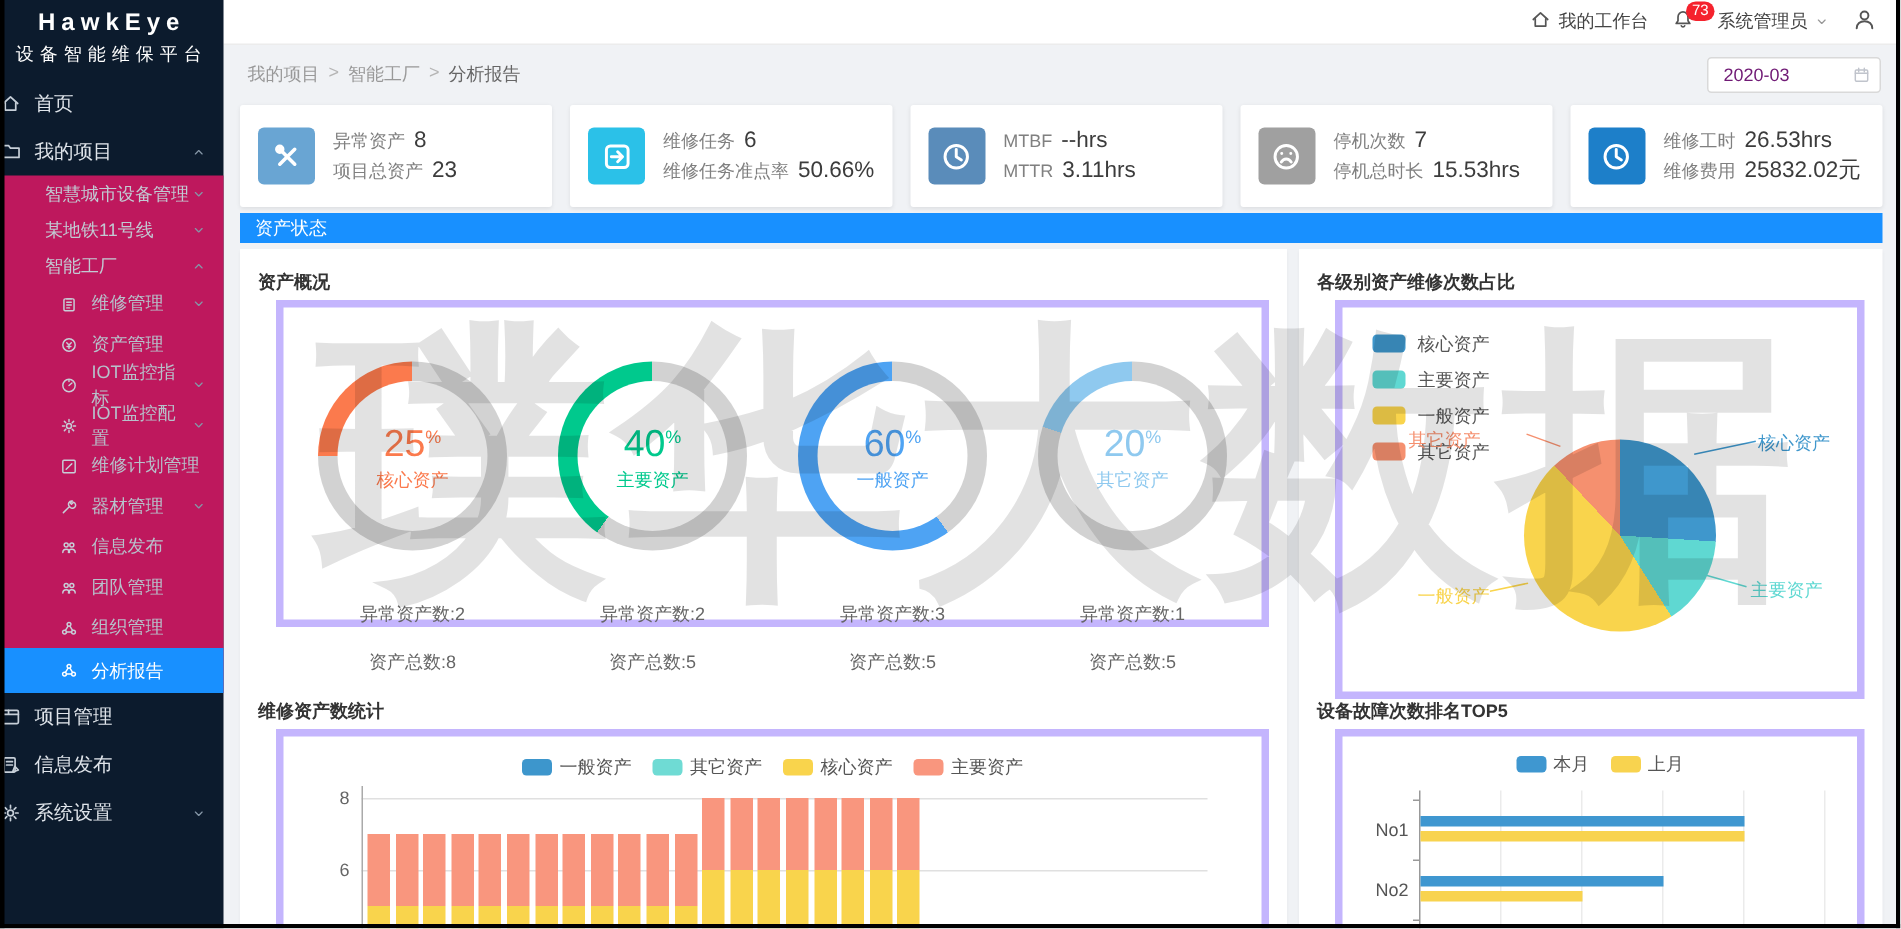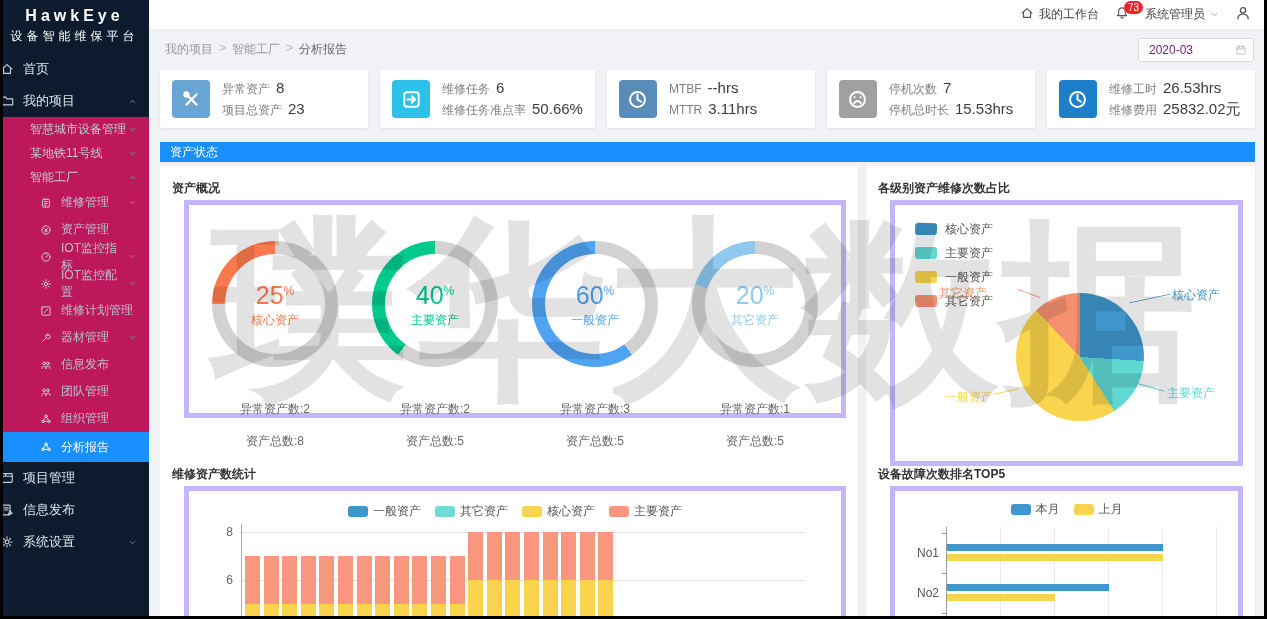--- a/index.html
+++ b/index.html
@@ -43,21 +43,21 @@
   .breadcrumb{position:absolute;left:16px;top:11px;font-size:12px;color:#999;display:flex;gap:6px}
   .breadcrumb .sep{color:#b5b5b5}
   .breadcrumb .crumb{cursor:pointer}
   .breadcrumb .crumb:last-child{color:#666}
   .datepick{position:absolute;right:13px;top:8px;width:114px;height:22px;background:#fff;border:1px solid #d9d9d9;border-radius:3px;display:flex;align-items:center}
   .datepick input{border:none;outline:none;background:transparent;width:80px;font-size:12px;color:#701a75;padding-left:10px;font-family:inherit}
   .datepick .cal{margin-left:auto;margin-right:6px;color:#c0c4cc;display:flex}
   .datepick .cal svg{width:12px;height:12px}
 
   
-  #cards{position:absolute;left:160px;top:70px;width:1095px;height:58px;display:flex;gap:12px;z-index:3}
+  #cards{position:absolute;left:160px;top:70px;width:1095px;height:68px;display:flex;gap:12px;z-index:3}
   .card{flex:1;background:#fff;border-radius:2px;box-shadow:0 1px 3px rgba(0,0,0,.08);display:flex;align-items:center;padding:0 12px;gap:12px;box-sizing:border-box}
   .card .cicon{width:38px;height:38px;border-radius:4px;display:flex;align-items:center;justify-content:center;color:#fff;flex:none}
   .card .cicon svg{width:21px;height:21px}
   .card .cbody{display:flex;flex-direction:column;justify-content:center}
   .card .crow{line-height:20px;white-space:nowrap}
   .card .k{font-size:12px;color:#808080;margin-right:6px}
   .card .v{font-size:15px;color:#3c3c3c}
 
   
   #sectionbar{position:absolute;left:160px;top:142px;width:1095px;height:20px;background:#1890ff;color:#fff;font-size:12px;line-height:20px;padding-left:10px;box-sizing:border-box;z-index:3}

